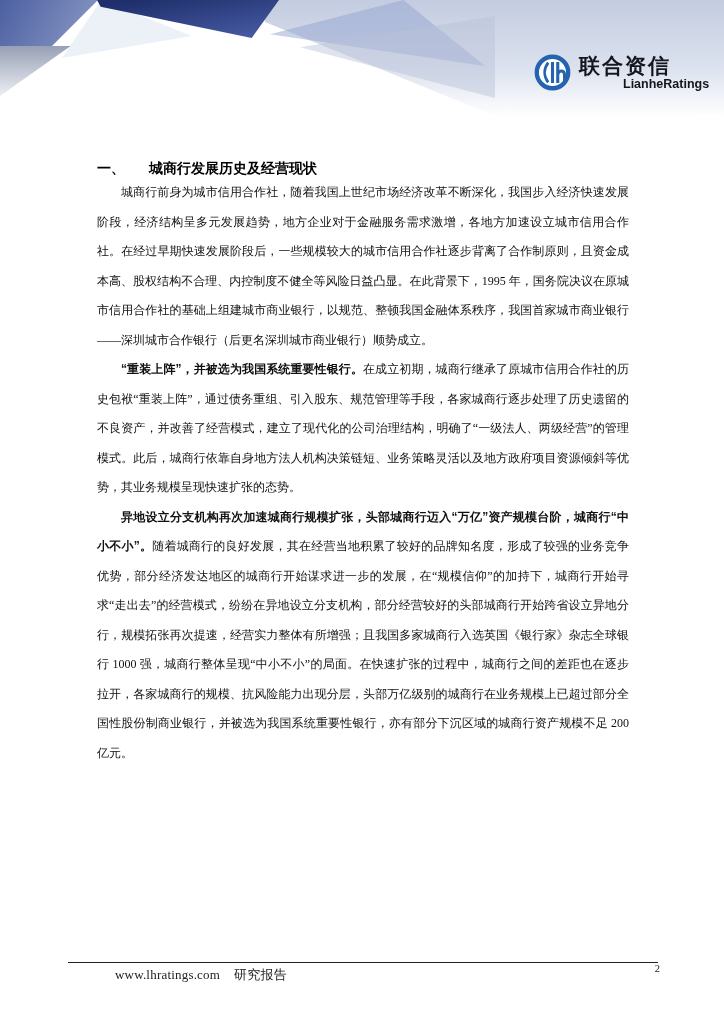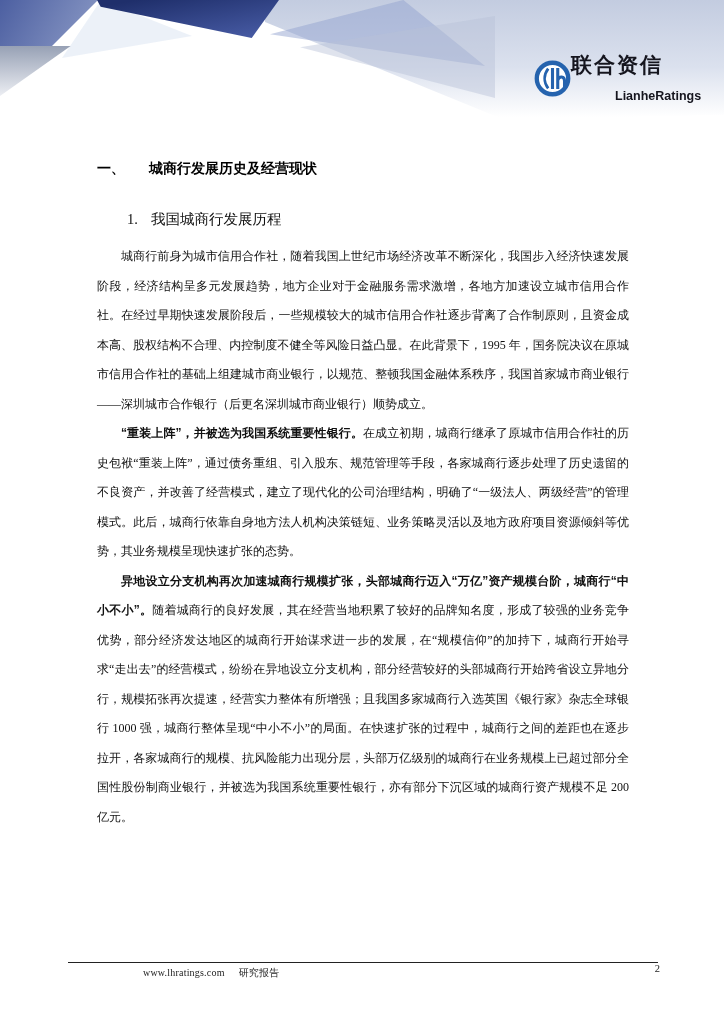--- a/index.html
+++ b/index.html
@@ -49,32 +49,32 @@
   }
   .tri-pale {
     left:300px; top:16px; width:195px; height:82px;
     background:#b9c2d6; opacity:.45;
     clip-path:polygon(100% 0,0 38%,100% 100%);
   }
 
   
   .logo {
     position:absolute; left:534px; top:54px;
-    display:flex; align-items:center; gap:0;
+    display:flex; align-items:center; gap:8px;
   }
   .logo-icon { display:block; }
   .logo-cn {
     font-family:"Liberation Sans","DejaVu Sans",sans-serif;
     font-weight:900; font-size:21px; letter-spacing:2px;
     color:#15151e; line-height:22px;
   }
   .logo-en {
     font-family:"Liberation Sans","DejaVu Sans",sans-serif;
     font-weight:700; font-size:12.5px; color:#15151e; line-height:13px;
-    margin-top:14px;
+    margin-top:1px;
     padding-left:44px;
   }
 
   
   .doc {
     position:absolute; left:97px; top:158px; width:532px;
     font-size:14px; color:#101010;
   }
   .sec-heading {
     font-family:"Liberation Sans","DejaVu Sans",sans-serif;
@@ -95,21 +95,21 @@
     font-family:"Liberation Sans","DejaVu Sans",sans-serif;
   }
 
   
   .footer-line {
     position:absolute; left:68px; top:962px; width:590px;
     border-top:1.5px solid #222;
   }
   .footer-text {
     position:absolute; left:115px; top:966px;
-    font-size:10px; color:#222; letter-spacing:.2px;margin-left:28px;
+    font-size:13px; color:#222; letter-spacing:.2px;
   }
   .footer-text .sep { display:inline-block; width:14px; }
   .page-num {
     position:absolute; left:640px; top:963px; width:20px;
     text-align:right; font-size:10.5px; color:#222;
   }
 </style>
 </head>
 <body>
 
@@ -134,23 +134,20 @@
       <div class="logo-en">LianheRatings</div>
     </div>
   </div>
 </div>
 
 <div class="doc">
   <div class="sec-heading">
     <span class="sec-num">一、</span><span>城商行发展历史及经营现状</span>
   </div>
 
-  <div class="subsection">
-    <span class="sub-num">1.</span><span>我国城商行发展历程</span>
-  </div>
 
   <p><span class="p-lead"></span><span>城商行前身为城市信用合作社，随着我国上世纪市场经济改革不断深化，我国步入经济快速发展阶段，经济结构呈多元发展趋势，地方企业对于金融服务需求激增，各地方加速设立城市信用合作社。在经过早期快速发展阶段后，一些规模较大的城市信用合作社逐步背离了合作制原则，且资金成本高、股权结构不合理、内控制度不健全等风险日益凸显。在此背景下，1995 年，国务院决议在原城市信用合作社的基础上组建城市商业银行，以规范、整顿我国金融体系秩序，我国首家城市商业银行——深圳城市合作银行（后更名深圳城市商业银行）顺势成立。</span></p>
 
   <p><span class="p-lead">“重装上阵”，并被选为我国系统重要性银行。</span><span>在成立初期，城商行继承了原城市信用合作社的历史包袱“重装上阵”，通过债务重组、引入股东、规范管理等手段，各家城商行逐步处理了历史遗留的不良资产，并改善了经营模式，建立了现代化的公司治理结构，明确了“一级法人、两级经营”的管理模式。此后，城商行依靠自身地方法人机构决策链短、业务策略灵活以及地方政府项目资源倾斜等优势，其业务规模呈现快速扩张的态势。</span></p>
 
   <p><span class="p-lead">异地设立分支机构再次加速城商行规模扩张，头部城商行迈入“万亿”资产规模台阶，城商行“中小不小”。</span><span>随着城商行的良好发展，其在经营当地积累了较好的品牌知名度，形成了较强的业务竞争优势，部分经济发达地区的城商行开始谋求进一步的发展，在“规模信仰”的加持下，城商行开始寻求“走出去”的经营模式，纷纷在异地设立分支机构，部分经营较好的头部城商行开始跨省设立异地分行，规模拓张再次提速，经营实力整体有所增强；且我国多家城商行入选英国《银行家》杂志全球银行 1000 强，城商行整体呈现“中小不小”的局面。在快速扩张的过程中，城商行之间的差距也在逐步拉开，各家城商行的规模、抗风险能力出现分层，头部万亿级别的城商行在业务规模上已超过部分全国性股份制商业银行，并被选为我国系统重要性银行，亦有部分下沉区域的城商行资产规模不足 200 亿元。</span></p>
 </div>
 
 <div class="footer-line"></div>
 <div class="footer-text">

